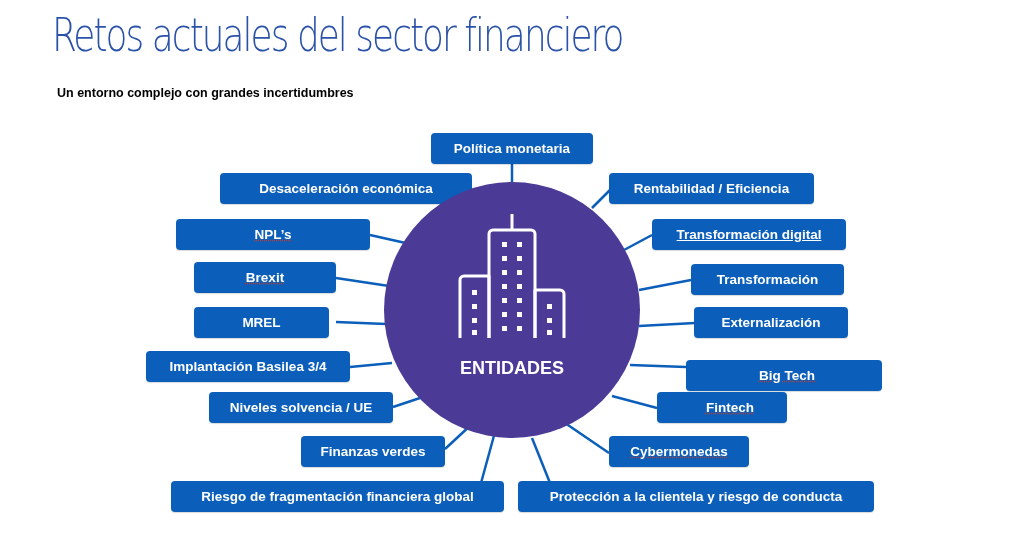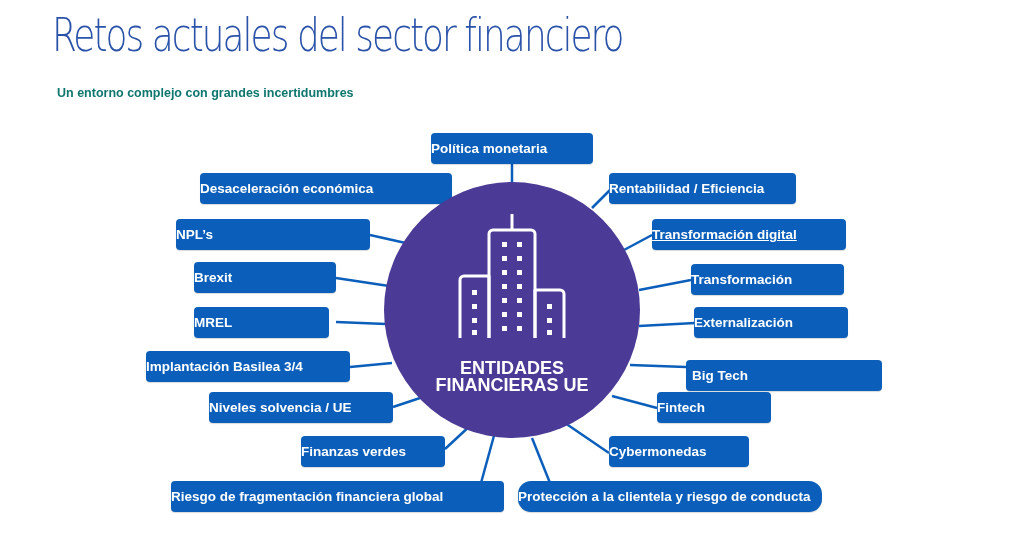--- a/index.html
+++ b/index.html
@@ -1,21 +1,21 @@
 <!DOCTYPE html>
 <html><head>
 <meta charset="utf-8">
 <style>
   html, body { margin:0; padding:0; }
   body { width:1024px; height:552px; background:#ffffff; position:relative; overflow:hidden; font-family:"Liberation Sans", sans-serif; }
   .title { position:absolute; left:52px; top:12px; font-family:"DejaVu Sans", sans-serif; font-weight:200; font-size:46px; color:#2a52a8; letter-spacing:-2.5px; transform:scaleX(0.78); transform-origin:left top; white-space:nowrap; line-height:1; }
-  .subtitle { position:absolute; left:57px; top:86px; font-size:12.5px; font-weight:bold; color:#0f766e; }
+  .subtitle { position:absolute; left:57px; top:86px; font-size:12.5px; font-weight:bold; color:#000000; }
   svg.lines { position:absolute; left:0; top:0; }
-  .box { position:absolute; background:#0b5fba; color:#fff; font-weight:bold; font-size:13.5px; border-radius:4px; display:flex; align-items:center; height:31px; box-shadow:0 1px 1px rgba(0,0,0,0.15); white-space:nowrap; }
-  .box.u span { text-decoration-color:#c0392b; text-decoration-style:dotted; }
+  .box { position:absolute; background:#0b5fba; color:#fff; font-weight:bold; font-size:13.5px; border-radius:4px; display:flex; align-items:center; justify-content:center; height:31px; box-shadow:0 1px 1px rgba(0,0,0,0.15); white-space:nowrap; }
+  .box.u span { text-decoration:underline; text-decoration-color:#c0392b; text-decoration-style:dotted; }
   .hub { position:absolute; left:384px; top:182px; width:256px; height:256px; border-radius:50%; background:#4b3a96; }
   .hub-label { position:absolute; left:0; right:0; top:178px; text-align:center; color:#fff; font-weight:bold; font-size:18px; line-height:17px; }
   .bldg { position:absolute; left:74px; top:30px; }
 </style>
 </head>
 <body>
 
 <div class="title">Retos actuales del sector financiero</div>
 <div class="subtitle">Un entorno complejo con grandes incertidumbres</div>
 
@@ -38,21 +38,21 @@
     <line x1="657" y1="408" x2="612" y2="396"></line>
     <line x1="609" y1="453" x2="565" y2="423"></line>
     <line x1="550" y1="483" x2="532" y2="438"></line>
   </g>
 </svg>
 
 <div class="box" style="left:431px; top:133px; width:162px;">
     <span>Política monetaria</span>
   </div>
 
-<div class="box" style="left:200px; top:173px; width:252px;">
+<div class="box" style="left:220px; top:173px; width:252px;">
     <span>Desaceleración económica</span>
   </div>
 <div class="box u" style="left:176px; top:219px; width:194px;">
     <span>NPL’s</span>
   </div>
 <div class="box u" style="left:194px; top:262px; width:142px;">
     <span>Brexit</span>
   </div>
 <div class="box" style="left:194px; top:307px; width:135px;">
     <span>MREL</span>
@@ -63,42 +63,42 @@
 <div class="box" style="left:209px; top:392px; width:184px;">
     <span>Niveles solvencia / UE</span>
   </div>
 <div class="box" style="left:301px; top:436px; width:144px;">
     <span>Finanzas verdes</span>
   </div>
 <div class="box" style="left:171px; top:481px; width:333px;">
     <span>Riesgo de fragmentación financiera global</span>
   </div>
 
-<div class="box" style="left:609px; top:173px; width:187px;">
+<div class="box" style="left:609px; top:173px; width:205px;">
     <span>Rentabilidad / Eficiencia</span>
   </div>
 <div class="box" style="left:652px; top:219px; width:194px;text-decoration:underline;">
     <span>Transformación digital</span>
   </div>
 <div class="box" style="left:691px; top:264px; width:153px;">
     <span>Transformación</span>
   </div>
 <div class="box" style="left:694px; top:307px; width:154px;">
     <span>Externalización</span>
   </div>
 <div class="box u" style="left:686px; top:360px; width:190px;padding-left:6px;">
     <span>Big Tech</span>
   </div>
-<div class="box u" style="left:657px; top:392px; width:114px;">
+<div class="box u" style="left:657px; top:392px; width:114px;padding-left:16px;">
     <span>Fintech</span>
   </div>
 <div class="box u" style="left:609px; top:436px; width:140px;">
     <span>Cybermonedas</span>
   </div>
-<div class="box" style="left:518px; top:481px; width:304px;border-radius:13px;">
+<div class="box" style="left:518px; top:481px; width:356px;">
     <span>Protección a la clientela y riesgo de conducta</span>
   </div>
 
 <div class="hub">
   <svg class="bldg" width="108" height="130" viewBox="0 0 108 130">
     <g stroke="#ffffff" stroke-width="3" fill="none" stroke-linejoin="round">
       <line x1="54" y1="2" x2="54" y2="18"></line>
       <path d="M31 126 V22 a4 4 0 0 1 4 -4 H73 a4 4 0 0 1 4 4 V126"></path>
       <path d="M31 126 V64 H6 a4 4 0 0 0 -4 4 V126"></path>
       <path d="M77 126 V78 H102 a4 4 0 0 1 4 4 V126"></path>
@@ -122,15 +122,14 @@
         <rect x="14" y="92" width="5" height="5"></rect>
         <rect x="14" y="106" width="5" height="5"></rect>
         <rect x="14" y="118" width="5" height="5"></rect>
       <rect x="89" y="92" width="5" height="5"></rect>
         <rect x="89" y="106" width="5" height="5"></rect>
         <rect x="89" y="118" width="5" height="5"></rect>
     </g>
   </svg>
   <div class="hub-label">
     <div>ENTIDADES</div>
-    <div>FINANCIERAS UE</div>
   </div>
 </div>
 
 </body></html>

